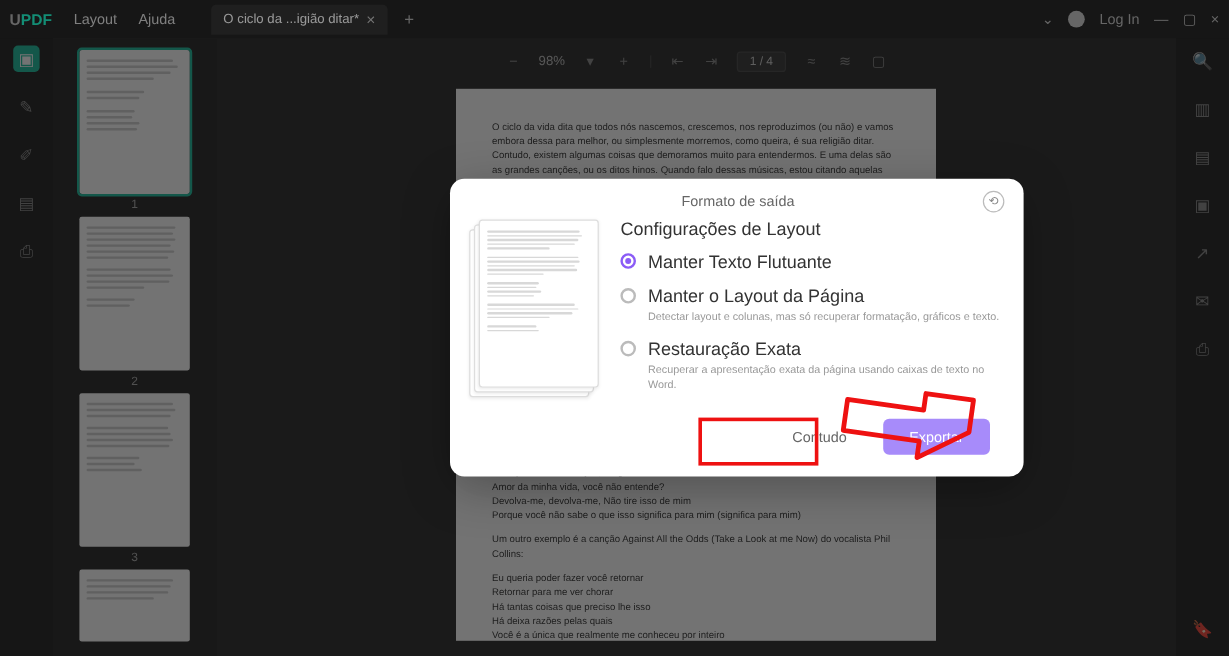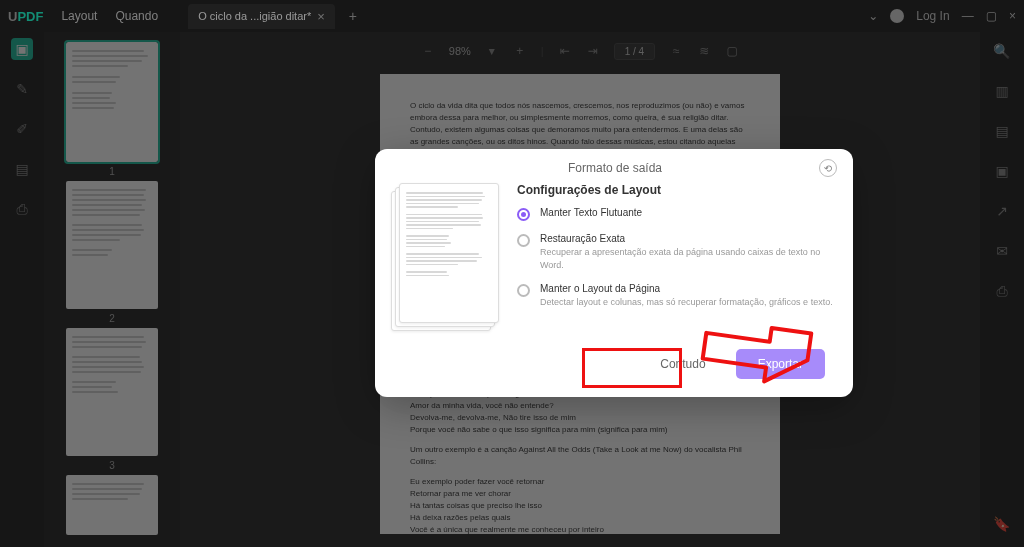--- a/index.html
+++ b/index.html
@@ -43,43 +43,43 @@
 .modal-header { display: flex; justify-content: space-between; align-items: center; padding: 10px 16px 6px; font-size: 12px; color: #666; }
 .modal-close { width: 18px; height: 18px; border: 1px solid #bbb; border-radius: 50%; display: flex; align-items: center; justify-content: center; font-size: 10px; color: #888; }
 .modal-body { display: flex; flex: 1; padding: 0 16px; gap: 18px; }
 .preview-stack { position: relative; width: 108px; height: 150px; }
 .preview-stack .sheet { position: absolute; background: #fff; border: 1px solid #ddd; border-radius: 3px; width: 100px; height: 140px; padding: 8px 6px; box-shadow: 0 1px 3px rgba(0,0,0,0.08); }
 .preview-stack .s1 { left: 0; top: 8px; }
 .preview-stack .s2 { left: 4px; top: 4px; }
 .preview-stack .s3 { left: 8px; top: 0; }
 .sheet .sl { background: #d8d8d8; height: 1.5px; margin-bottom: 2px; border-radius: 1px; }
 .opts { flex: 1; }
-.opts-title { font-weight: 700; font-size: 12px; color: #333; margin-bottom: 10px; }
+.opts-title { font-weight: 400; font-size: 15px; color: #333; margin-bottom: 10px; }
 .opt { display: flex; gap: 10px; margin-bottom: 12px; }
 .radio { width: 13px; height: 13px; border: 2px solid #bbb; border-radius: 50%; margin-top: 1px; flex-shrink: 0; position: relative; }
 .radio.sel { border-color: #8b5cf6; }
 .radio.sel::after { content:''; position: absolute; inset: 2px; background: #8b5cf6; border-radius: 50%; }
-.opt-label { font-size: 10px; color: #333; }
+.opt-label { font-size: 15px; color: #333; }
 .opt-desc { font-size: 9px; color: #999; line-height: 1.4; margin-top: 2px; }
 .modal-footer { display: flex; justify-content: flex-end; gap: 30px; padding: 10px 28px 18px; align-items: center; }
 .btn-cancel { background: none; border: none; color: #666; font-size: 12px; cursor: pointer; }
 .btn-export { background: #a78bfa; color: #fff; border: none; border-radius: 5px; padding: 8px 22px; font-size: 12px; cursor: pointer; }
 
 .annot { position: absolute; left: 582px; top: 348px; width: 100px; height: 40px; border: 3px solid #e11; z-index: 25; pointer-events: none; }
 .arrow { position: absolute; left: 686px; top: 318px; z-index: 25; pointer-events: none; }
 
 .scrim { position: absolute; inset: 0; background: rgba(30,30,30,0.45); z-index: 5; }
 </style>
 </head>
 <body>
 
 <div class="titlebar">
   <span class="logo"><span class="u">U</span>PDF</span>
   <span class="menu-item">Layout</span>
-  <span class="menu-item">Quando</span>
+  <span class="menu-item">Ajuda</span>
   <div class="tab">
     <span>O ciclo da ...igião ditar*</span>
     <span class="tab-close">×</span>
   </div>
   <span class="tab-add">+</span>
   <div class="title-right">
     <span>⌄</span>
     <span class="avatar"></span>
     <span>Log In</span>
     <span>—</span>
@@ -179,21 +179,21 @@
     </div>
     <div class="page">
       <p>O ciclo da vida dita que todos nós nascemos, crescemos, nos reproduzimos (ou não) e vamos embora dessa para melhor, ou simplesmente morremos, como queira, é sua religião ditar. Contudo, existem algumas coisas que demoramos muito para entendermos. E uma delas são as grandes canções, ou os ditos hinos. Quando falo dessas músicas, estou citando aquelas que são praticamente atemporais, muito diferente das inúmeras produzidas atualmente.</p>
       <p style="text-align:right"><span>mais uma</span><br><span>tena a</span><br><span>antena 1,</span><br><span>preendemos</span></p>
       <p style="text-align:right">is nos</p>
       <p style="text-align:right"><span>onar os</span><br><span>issemos</span><br><span>ões de</span><br><span>o coração</span></p>
       <p style="text-align:right"><span>o partido e</span><br><span>rigo da</span><br><span>igência</span><br><span>sibilidades</span></p>
       <p style="text-align:right"><span>sentimento</span><br><span>me</span></p>
       <p><span>Você partiu meu coração, E agora me deixa</span><br><span>Amor da minha vida, você não entende?</span><br><span>Devolva-me, devolva-me, Não tire isso de mim</span><br><span>Porque você não sabe o que isso significa para mim (significa para mim)</span></p>
       <p>Um outro exemplo é a canção Against All the Odds (Take a Look at me Now) do vocalista Phil Collins:</p>
-      <p><span>Eu exemplo poder fazer você retornar</span><br><span>Retornar para me ver chorar</span><br><span>Há tantas coisas que preciso lhe isso</span><br><span>Há deixa razões pelas quais</span><br><span>Você é a única que realmente me conheceu por inteiro</span></p>
+      <p><span>Eu queria poder fazer você retornar</span><br><span>Retornar para me ver chorar</span><br><span>Há tantas coisas que preciso lhe isso</span><br><span>Há deixa razões pelas quais</span><br><span>Você é a única que realmente me conheceu por inteiro</span></p>
     </div>
   </div>
 
   <div class="right-tools">
     <div class="tool-icon">🔍</div>
     <div class="tool-icon">▥</div>
     <div class="tool-icon">▤</div>
     <div class="tool-icon">▣</div>
     <div class="tool-icon">↗</div>
     <div class="tool-icon">✉</div>
@@ -247,29 +247,29 @@
       <div class="opts-title">Configurações de Layout</div>
       <div class="opt">
         <div class="radio sel"></div>
         <div>
           <div class="opt-label">Manter Texto Flutuante</div>
         </div>
       </div>
       <div class="opt">
         <div class="radio"></div>
         <div>
-          <div class="opt-label">Restauração Exata</div>
-          <div class="opt-desc">Recuperar a apresentação exata da página usando caixas de texto no Word.</div>
+          <div class="opt-label">Manter o Layout da Página</div>
+          <div class="opt-desc">Detectar layout e colunas, mas só recuperar formatação, gráficos e texto.</div>
         </div>
       </div>
       <div class="opt">
         <div class="radio"></div>
         <div>
-          <div class="opt-label">Manter o Layout da Página</div>
-          <div class="opt-desc">Detectar layout e colunas, mas só recuperar formatação, gráficos e texto.</div>
+          <div class="opt-label">Restauração Exata</div>
+          <div class="opt-desc">Recuperar a apresentação exata da página usando caixas de texto no Word.</div>
         </div>
       </div>
     </div>
   </div>
   <div class="modal-footer">
     <button class="btn-cancel">Contudo</button>
     <button class="btn-export">Exportar</button>
   </div>
 </div>
 

